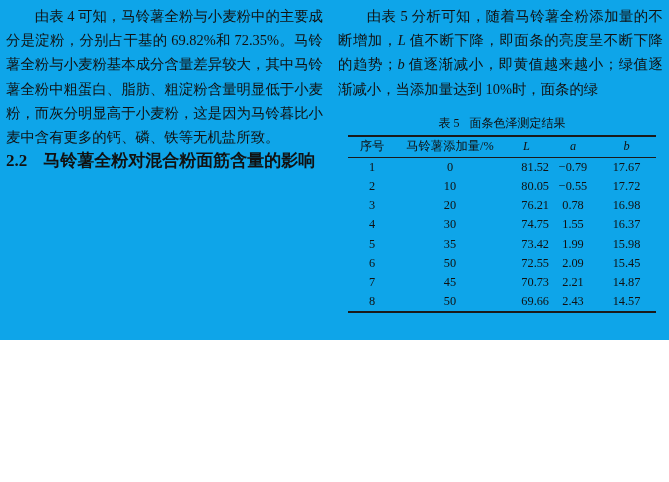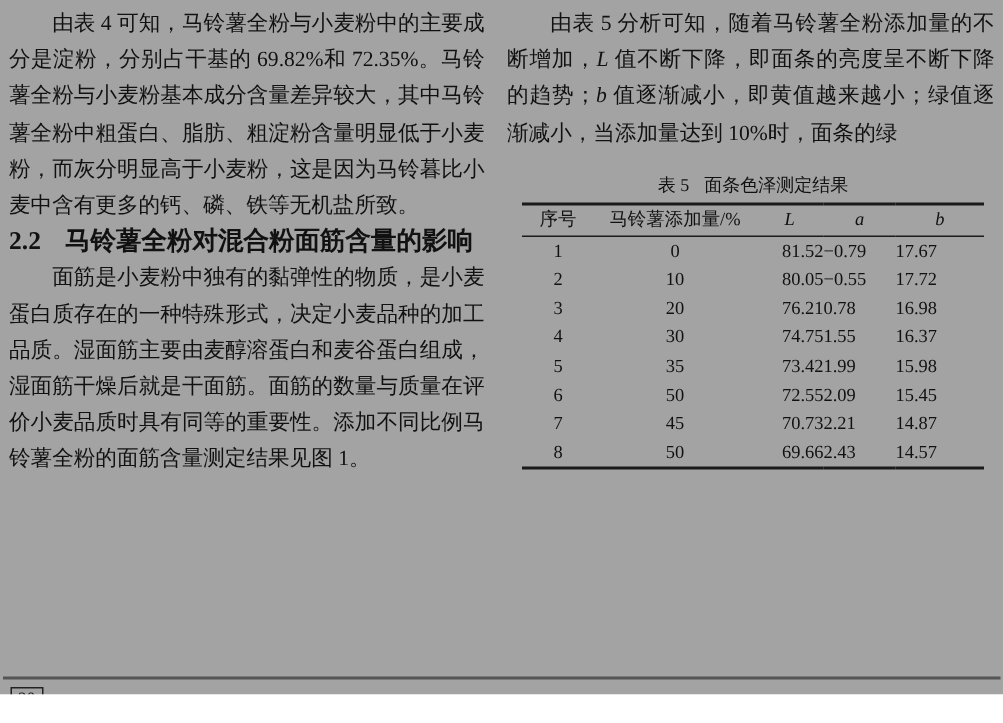--- a/index.html
+++ b/index.html
@@ -1,20 +1,20 @@
 <!DOCTYPE html>
 <html><head>
 <meta charset="utf-8">
 <style>
   html, body { margin: 0; padding: 0; background: #ffffff; }
   .page {
     position: relative;
     width: 669px;
-    height: 463px;
-    background: #a3a3a3;
+    height: 340px;
+    background: #0ea5e9;
     color: #111;
     font-family: "Liberation Serif", "DejaVu Serif", serif;
     overflow: hidden;
   }
   .col {
     position: absolute;
     top: 4px;
     text-align: justify;
     text-justify: inter-character;
   }
@@ -69,22 +69,22 @@
     padding: 0;
     margin-top: 36px;
   }
   table.results td {
     height: 19.2px;
     padding: 0;
   }
   td.c-num  { text-align: center; }
   td.c-add  { text-align: center; }
   td.c-L    { text-align: right; padding-right: 14px; }
-  td.c-a    { text-align: left; padding-right: 6px; }
-  td.c-b    { text-align: left; padding-right: 9px; }
+  td.c-a    { text-align: center; padding-right: 6px; }
+  td.c-b    { text-align: center; padding-right: 9px; }
   .footer-rule {
     position: absolute;
     left: 2px;
     top: 451px;
     width: 665px;
     height: 2px;
     background: #555;
   }
   .page-number-box {
     position: absolute;
@@ -98,21 +98,20 @@
   }
 </style>
 </head>
 <body>
 
 <div class="page">
 
   <div class="col col-left">
     <p class="body indent">由表 4 可知，马铃薯全粉与小麦粉中的主要成分是淀粉，分别占干基的 69.82%和 72.35%。马铃薯全粉与小麦粉基本成分含量差异较大，其中马铃薯全粉中粗蛋白、脂肪、粗淀粉含量明显低于小麦粉，而灰分明显高于小麦粉，这是因为马铃暮比小麦中含有更多的钙、磷、铁等无机盐所致。</p>
     <p class="heading"><span class="hnum">2.2</span><span>马铃薯全粉对混合粉面筋含量的影响</span></p>
-    <p class="body indent">面筋是小麦粉中独有的黏弹性的物质，是小麦蛋白质存在的一种特殊形式，决定小麦品种的加工品质。湿面筋主要由麦醇溶蛋白和麦谷蛋白组成，湿面筋干燥后就是干面筋。面筋的数量与质量在评价小麦品质时具有同等的重要性。添加不同比例马铃薯全粉的面筋含量测定结果见图 1。</p>
   </div>
 
   <div class="col col-right">
     <p class="body indent"><span>由表 5 分析可知，随着马铃薯全粉添加量的不断增加，</span><span class="var">L</span><span> 值不断下降，即面条的亮度呈不断下降的趋势；</span><span class="var">b</span><span> 值逐渐减小，即黄值越来越小；绿值逐渐减小，当添加量达到 10%时，面条的绿</span></p>
 
     <div class="tbl-caption"><span class="cap-label">表 5</span><span>面条色泽测定结果</span></div>
 
     <table class="results">
       <colgroup>
         <col style="width:48px">

